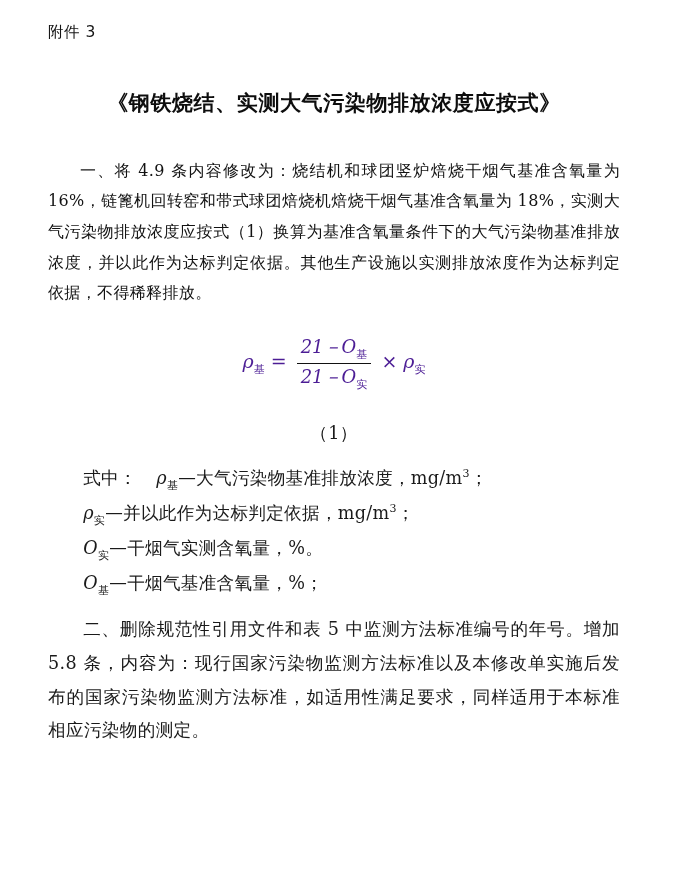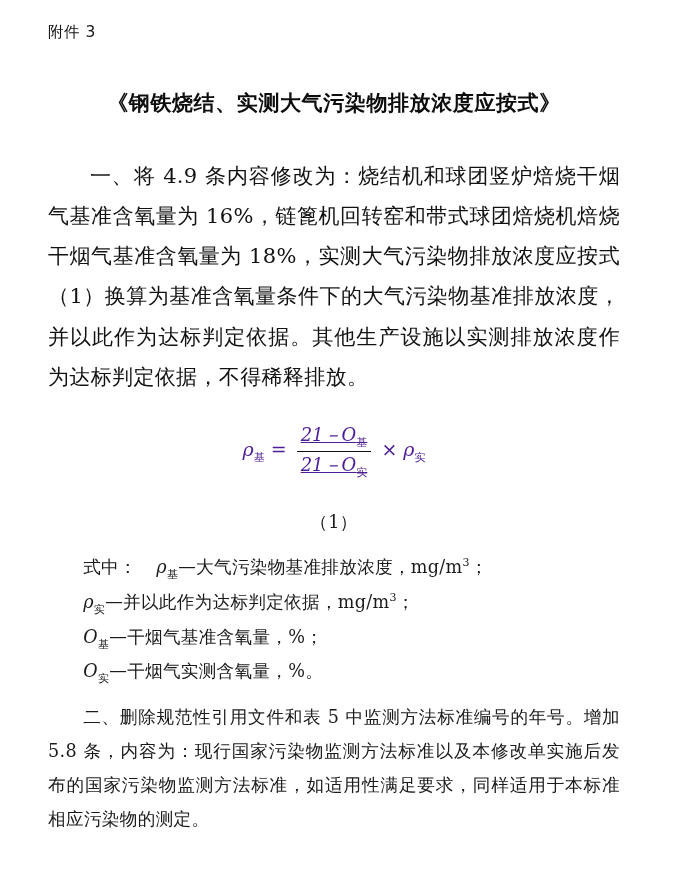--- a/index.html
+++ b/index.html
@@ -39,21 +39,21 @@
     letter-spacing: 0.6px;
     margin-top: 44px;
     color: #0d0d0d;
   }
   .doc-title .line2 {
     display: block;
     letter-spacing: 0.6px;
   }
   .body-block {
     margin-top: 36px;
-    font-size: 21px;
+    font-size: 16px;
     line-height: 1.92;
     letter-spacing: 0.35px;
     text-align: justify;
     text-justify: inter-ideograph;
     color: #121212;
   }
   .para {
     margin: 0;
     text-indent: 2em;
   }
@@ -67,21 +67,20 @@
     font-style: italic;
     font-size: 19px;
     white-space: nowrap;
     color: #4c1d95;
   }
   .frac {
     display: inline-block;
     vertical-align: middle;
     text-align: left;
     margin: 0 4px;
-    text-decoration: underline;
   }
   .frac .num {
     display: block;
     padding: 0 4px 1px 4px;
     border-bottom: 1.2px solid #111;
     font-size: 18px;
   }
   .frac .den {
     display: block;
     padding: 1px 4px 0 4px;
@@ -156,22 +155,22 @@
     </span>
   </div>
 
   <div class="eqnum">（1）</div>
 
   <div class="deflist">
     <p class="defline first"><span class="lead">式中：</span><span class="sym">ρ</span><span class="sub">基</span><span>—大气污染物基准排放浓度，mg/m</span><span class="unit-sup">3</span><span>；</span></p>
 
     <p class="defline"><span class="sym">ρ</span><span class="sub">实</span><span>—并以此作为达标判定依据，mg/m</span><span class="unit-sup">3</span><span>；</span></p>
 
+    <p class="defline"><span class="sym">O</span><span class="sub">实</span><span>—干烟气实测含氧量，%。</span></p>
+
     <p class="defline"><span class="sym">O</span><span class="sub">基</span><span>—干烟气基准含氧量，%；</span></p>
-
-    <p class="defline"><span class="sym">O</span><span class="sub">实</span><span>—干烟气实测含氧量，%。</span></p>
   </div>
 
   <div class="tail-block">
     <p class="para">二、删除规范性引用文件和表 5 中监测方法标准编号的年号。增加 5.8 条，内容为：现行国家污染物监测方法标准以及本修改单实施后发布的国家污染物监测方法标准，如适用性满足要求，同样适用于本标准相应污染物的测定。</p>
   </div>
 
 </div>
 
 </body></html>

